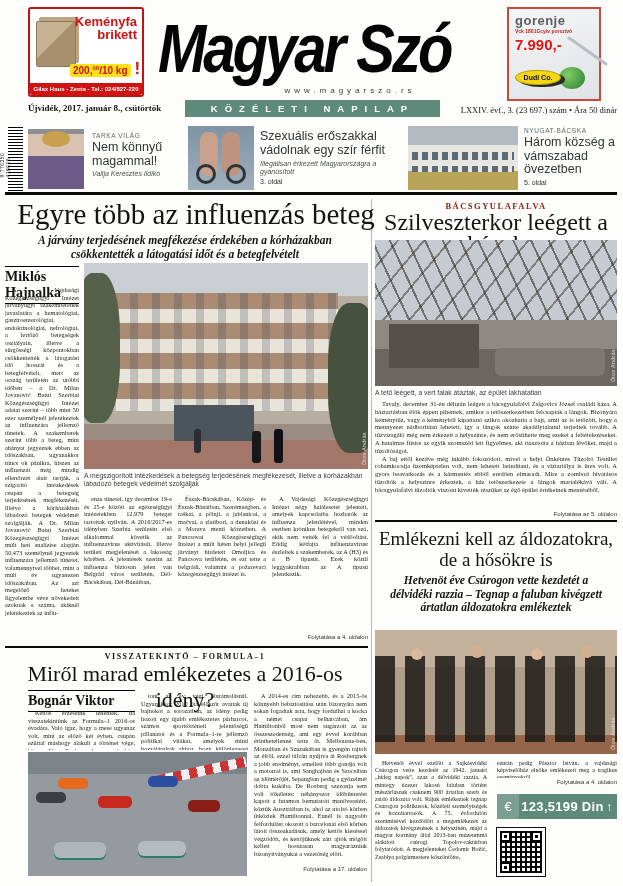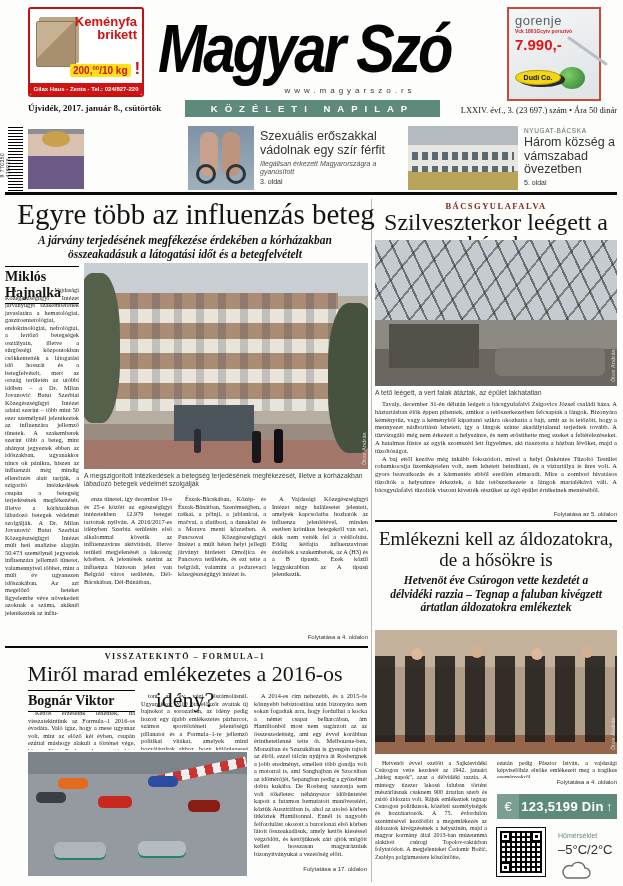--- a/index.html
+++ b/index.html
@@ -25,21 +25,21 @@
   .ad-left-strip{background:#cf1313;color:#fff;font-size:6px;font-weight:bold;text-align:center;
                  font-family:"Liberation Sans",sans-serif;line-height:12px;border-radius:0 0 2px 2px;white-space:nowrap;}
   .masthead{font-family:"Liberation Sans",sans-serif;font-weight:bold;font-style:italic;
             font-size:58px;letter-spacing:-3px;transform:scaleY(1.18);transform-origin:top left;white-space:nowrap;color:#050505;}
   .url-line{font-size:8px;letter-spacing:4px;color:#3a3a3a;font-family:"Liberation Sans",sans-serif;}
   .green-band{background:#5d8a7a;color:#fff;font-family:"Liberation Sans",sans-serif;
               font-weight:bold;font-size:9.5px;letter-spacing:7px;text-align:center;line-height:17px;}
   .dateline{font-size:9px;font-weight:bold;}
   .issueline{font-size:8.5px;}
   .ad-right{border:2px solid #c74b3d;background:linear-gradient(160deg,#f4f5f6,#dfe3e6);}
-  .gorenje{color:#5a5f63;font-weight:normal;font-size:13px;letter-spacing:.5px;font-family:"Liberation Sans",sans-serif;}
+  .gorenje{color:#5a5f63;font-weight:bold;font-size:13px;letter-spacing:.5px;font-family:"Liberation Sans",sans-serif;}
   .model{color:#c32020;font-size:5px;font-weight:bold;font-family:"Liberation Sans",sans-serif;}
   .vprice{color:#e01414;font-weight:bold;font-size:15px;font-family:"Liberation Sans",sans-serif;}
   .dudi{background:#f3d514;border-radius:50%/55%;color:#111;font-weight:bold;font-size:7px;
         font-family:"Liberation Sans",sans-serif;text-align:center;line-height:13px;border:1px solid #b5a20e;
         box-shadow:4px 2px 0 #2a2a2a;}
   .vac-body{background:radial-gradient(circle at 35% 35%,#7fcf6a,#2e7d32);border-radius:50%;}
   .vac-pipe{background:#b9bfc4;transform:rotate(-55deg);border-radius:2px;}
 
   
   .t-kicker{font-size:6.5px;letter-spacing:.6px;color:#5d6a66;font-family:"Liberation Sans",sans-serif;}
@@ -118,20 +118,25 @@
     <div class="abs model" style="left:6px;top:19px;">Vck 1801Gcyiv porszívó</div>
     <div class="abs vprice" style="left:6px;top:27px;">7.990,-</div>
     <div class="abs vac-pipe" style="right:10px;top:18px;width:3px;height:48px;"></div>
     <div class="abs vac-body" style="right:14px;bottom:10px;width:26px;height:22px;"></div>
     <div class="abs dudi" style="left:6px;bottom:14px;width:44px;height:13px;">Dudi Co.</div>
   </div>
 
   <div class="photo" style="left:28px;top:129px;width:56px;height:60px;background:linear-gradient(#8d8f93 0 8%,#d9c2b2 8% 45%,#6b5a86 45% 100%);">
     <div class="abs" style="left:14px;top:2px;width:28px;height:16px;border-radius:50%;background:#c9a04e;"></div>
   </div>
+  <div class="abs" style="left:92px;top:132px;width:92px;">
+    <div class="t-kicker">TARKA VILÁG</div>
+    <div class="t-title" style="margin:2px 0;">Nem könnyű magammal!</div>
+    <div class="t-credit">Vallja Keresztes Ildikó</div>
+  </div>
 
   <div class="photo" style="left:188px;top:126px;width:66px;height:64px;background:linear-gradient(#7f93a5,#9fb0bd);">
     <div class="abs" style="left:12px;top:6px;width:18px;height:44px;border-radius:8px;background:#c8a18c;"></div>
     <div class="abs" style="left:34px;top:6px;width:18px;height:44px;border-radius:8px;background:#bd947e;"></div>
     <div class="abs" style="left:8px;bottom:6px;width:14px;height:14px;border:3px solid #2e3338;border-radius:50%;"></div>
     <div class="abs" style="right:8px;bottom:6px;width:14px;height:14px;border:3px solid #2e3338;border-radius:50%;"></div>
   </div>
   <div class="abs" style="left:260px;top:130px;width:134px;">
     <div class="t-title">Szexuális erőszakkal vádolnak egy szír férfit</div>
     <div class="t-sub" style="margin-top:3px;">Illegálisan érkezett Magyarországra a gyanúsított</div>
@@ -145,21 +150,21 @@
   <div class="abs" style="left:524px;top:127px;width:92px;">
     <div class="t-kicker">NYUGAT-BÁCSKA</div>
     <div class="t-title" style="margin:2px 0;">Három község a vámszabad övezetben</div>
     <div class="t-page">5. oldal</div>
   </div>
 
   <div class="abs rule" style="left:5px;top:192px;width:612px;height:3px;"></div>
   <div class="abs vrule" style="left:371px;top:199px;height:683px;"></div>
 
   <div class="abs headline-xl center" style="left:0;top:199px;width:392px;">Egyre több az influenzás beteg</div>
-  <div class="abs subhead center" style="left:22px;top:234px;width:326px;">A járvány terjedésének megfékezése érdekében a kórházakban összeakadásuk a látogatási időt és a betegfelvételt</div>
+  <div class="abs subhead center" style="left:22px;top:234px;width:326px;">A járvány terjedésének megfékezése érdekében a kórházakban csökkentették a látogatási időt és a betegfelvételt</div>
   <div class="abs author" style="left:5px;top:266px;width:74px;">Miklós Hajnalka</div>
   <div class="abs body-col just hide-ovf" style="left:5px;top:286px;width:74px;height:357px;">
     <p>A Vajdasági Közegészségügyi Intézet járványügyi szakemberének javaslatára a hematológiai, gasztroenterológiai, endokrinológiai, nefrológiai, a fertőző betegségek osztályain, illetve a sürgősségi központokban csökkentették a látogatási idő hosszát és a betegfelvételt, mert az ország területén az utóbbi időben – a Dr. Milan Jovanović Batut Szerbiai Közegészségügyi Intézet adatai szerint – több mint 50 ezer személynél jelentkeztek az influenzára jellemző tünetek. A szakemberek szerint több a beteg, mint ahányat jegyeztek ebben az időszakban, ugyanakkor nincs ok pánikra, hiszen az influenzát még mindig ellenőrzés alatt tartják, a szigorító intézkedések csupán a betegség terjedésének megfékezését, illetve a kórházakban lábadozó betegek védelmét szolgálják. A Dr. Milan Jovanović Batut Szerbiai Közegészségügyi Intézet múlt heti analízise alapján 50.473 személynél jegyeztek influenzára jellemző tünetet, valamennyivel többet, mint a múlt év ugyanezen időszakában. Az azt megelőző heteket figyelembe véve növekedett azoknak a száma, akiknél jelentkeztek az influ-</p>
   </div>
 
   <div class="photo" style="left:84px;top:263px;width:284px;height:206px;background:linear-gradient(#c9ced2 0 16%,#b7aea2 16% 78%,#9a8c80 78% 86%,#a3766a 86% 100%);">
     <div class="abs" style="left:24px;top:30px;right:30px;height:118px;background:repeating-linear-gradient(to bottom,#aa8b74 0 16px,#e9e4da 16px 30px);"></div>
     <div class="abs" style="left:24px;top:30px;right:30px;height:118px;background:repeating-linear-gradient(90deg,rgba(50,62,74,.45) 0 8px,transparent 8px 22px);opacity:.5;"></div>
     <div class="abs" style="left:90px;bottom:28px;width:80px;height:36px;background:#4c555c;"></div>
     <div class="abs" style="left:-10px;top:10px;width:46px;height:150px;border-radius:40%;background:#55604a;"></div>
@@ -251,21 +256,14 @@
   </div>
 
   <div class="abs qr" style="left:496px;top:827px;width:50px;height:50px;box-sizing:border-box;">
     <div class="qr-inner">
       <div class="qr-finder" style="left:0;top:0;"></div>
       <div class="qr-finder" style="right:0;top:0;"></div>
       <div class="qr-finder" style="left:0;bottom:0;"></div>
     </div>
   </div>
 
-  <div class="abs" style="left:558px;top:832px;width:60px;text-align:left;">
-    <div class="w-label">Hőmérséklet</div>
-    <div class="w-value" style="margin-top:3px;">–5°C/2°C</div>
-    <svg width="34" height="20" viewBox="0 0 34 20" style="margin-top:4px;">
-      <path d="M9 17 h18 a5 5 0 0 0 0-10 a7 7 0 0 0-13-2 a5.5 5.5 0 0 0-5 12 z" fill="none" stroke="#6a6a6a" stroke-width="1.4"></path>
-    </svg>
-  </div>
 
 </div>
 
 </body></html>

